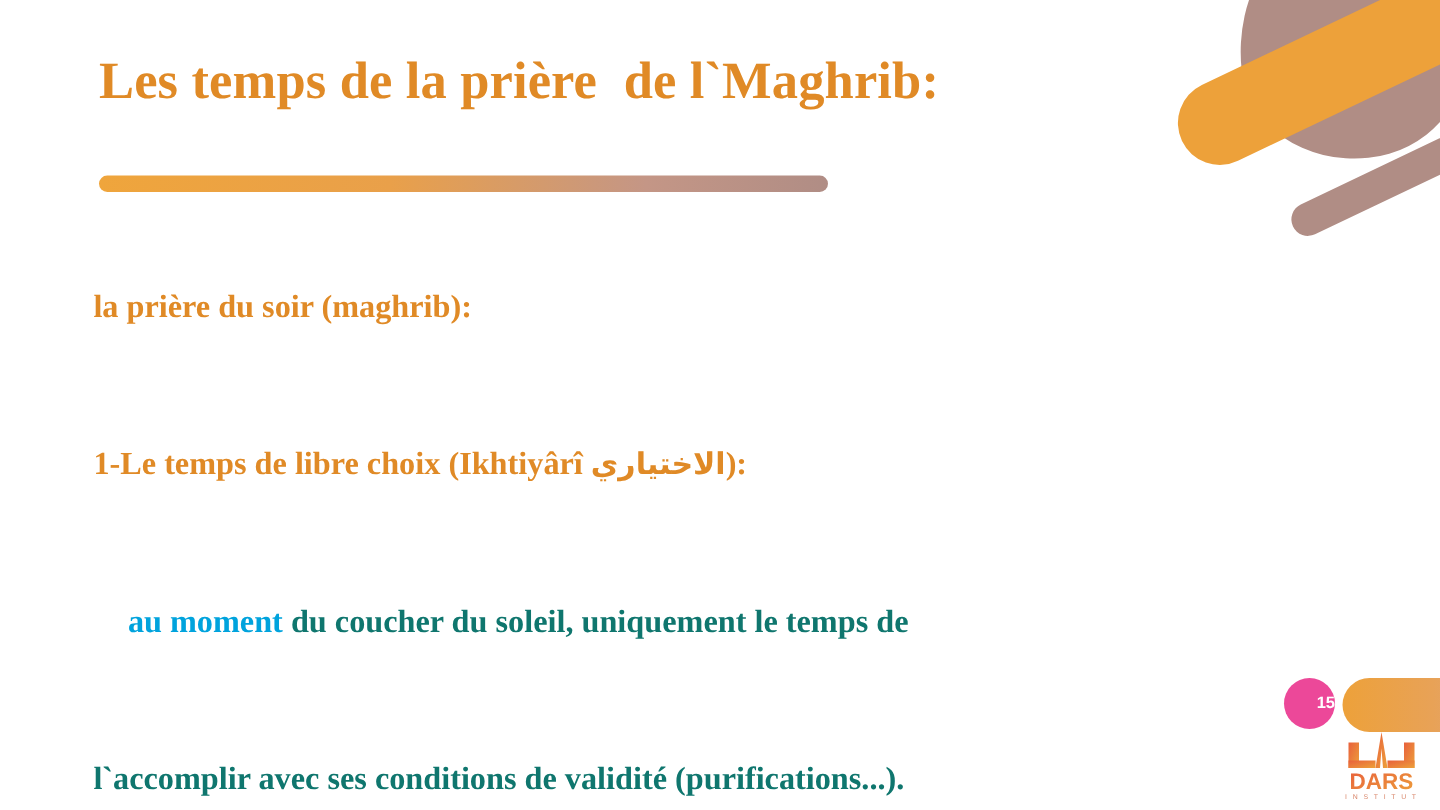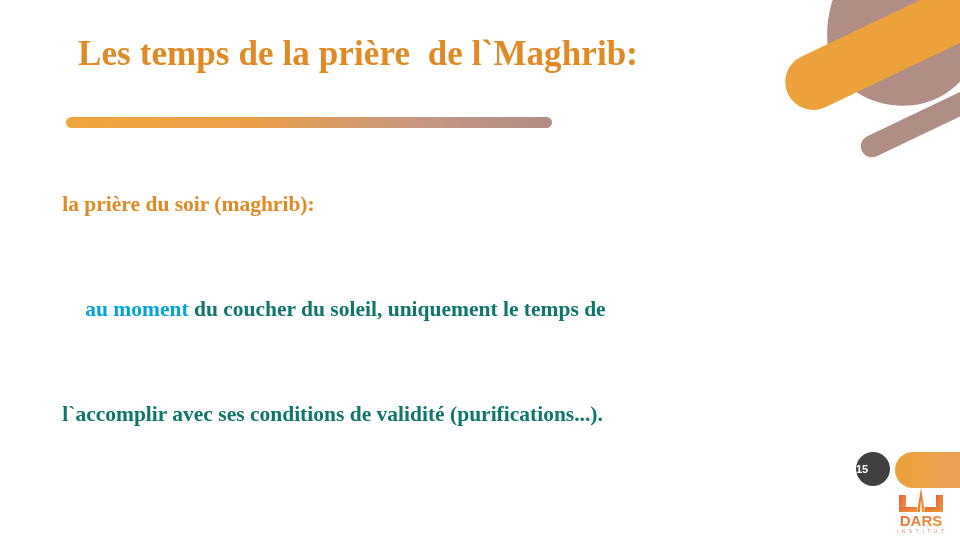--- a/index.html
+++ b/index.html
@@ -59,21 +59,21 @@
     background: #b08d85;
     border-radius: 11px;
     transform: rotate(-25.5deg);
     transform-origin: left center;
   }
 
   
   .title {
     position: absolute;
     top: 34px;
-    left: 78px;
+    left: 66px;
     width: 780px;
     font-size: 35px;
     font-weight: bold;
     color: #e08a26;
     letter-spacing: 0.1px;
     white-space: pre;
   }
 
   .title-rule {
     position: absolute;
@@ -124,24 +124,24 @@
     background: linear-gradient(90deg, #eda13a 0%, #e8a257 55%, #dfa87e 100%);
   }
 
   .page-circle {
     position: absolute;
     top: 452px;
     left: 856px;
     width: 34px;
     height: 34px;
     border-radius: 50%;
-    background: #404040;
+    background: #ec4899;
     display: flex;
     align-items: center;
-    justify-content: flex-start;
+    justify-content: flex-end;
   }
 
   .page-num {
     font-family: "Liberation Sans", sans-serif;
     font-size: 11px;
     font-weight: bold;
     color: #ffffff;
   }
 
   .logo {
@@ -167,20 +167,23 @@
 
   <div class="title">Les temps de la prière  de l`Maghrib:</div>
   <div class="title-rule"></div>
 
   <div class="body-block">
 
     <div class="line">
       <span class="c-orange">la prière du soir (maghrib):</span>
     </div>
 
+    <div class="line">
+      <span class="c-orange">1-Le temps de libre choix (Ikhtiyârî </span><span class="c-orange ar">الاختياري</span><span class="c-orange">):</span>
+    </div>
 
     <div class="line">
       <span class="c-blue">au moment</span><span class="c-black"> du coucher du soleil, uniquement le temps de</span>
     </div>
 
     <div class="line">
       <span class="c-black">l`accomplir avec ses conditions de validité (purifications...).</span>
     </div>
 
   </div>

